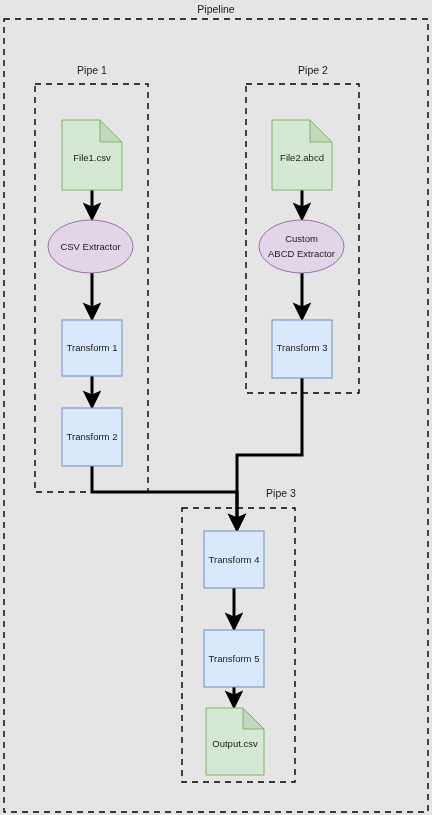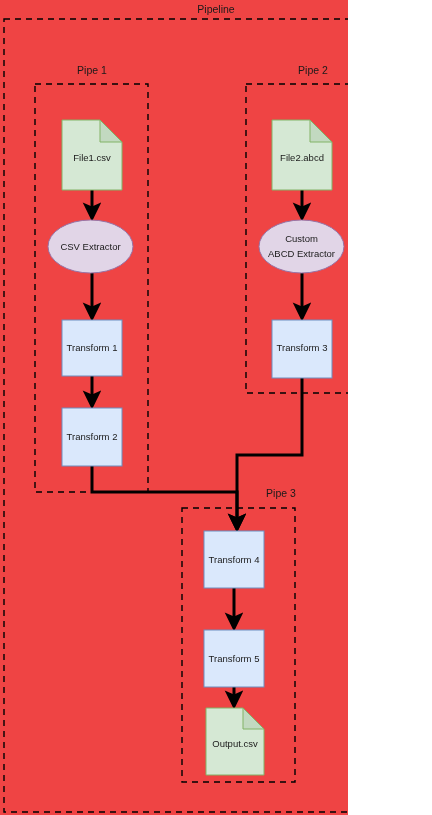--- a/index.html
+++ b/index.html
@@ -5,23 +5,23 @@
   html, body {
     margin: 0;
     padding: 0;
     background: #ffffff;
   }
   body {
     font-family: "Liberation Sans", sans-serif;
   }
   #diagram-root {
     position: relative;
-    width: 348px;
+    width: 432px;
     height: 815px;
-    background: #ef4444;
+    background: #e5e5e5;
     overflow: hidden;
   }
   #diagram-svg {
     position: absolute;
     left: 0;
     top: 0;
     width: 432px;
     height: 815px;
     display: block;
   }

